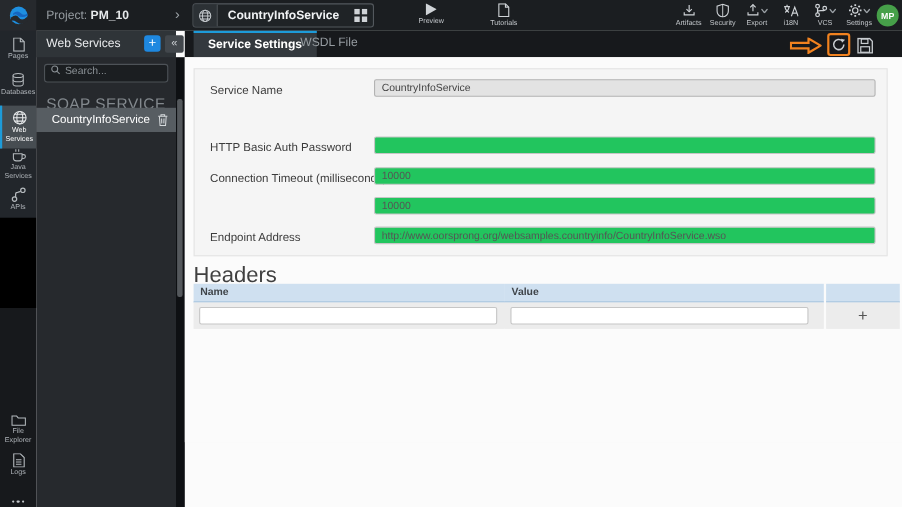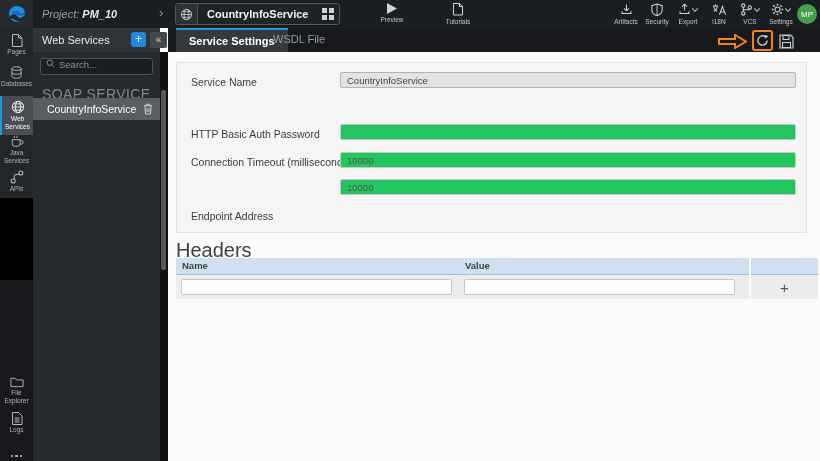--- a/index.html
+++ b/index.html
@@ -4,38 +4,38 @@
 <style>
   * { margin:0; padding:0; box-sizing:border-box; }
   html,body { width:820px; height:461px; overflow:hidden; background:#fbfbfb;
     font-family:"Liberation Sans","DejaVu Sans",sans-serif; }
   #app { position:relative; width:820px; height:461px; }
 
   
   .topbar { position:absolute; left:0; top:0; width:820px; height:28px; background:#1b1e21; }
   .logo { position:absolute; left:0; top:0; width:33px; height:28px; background:#26292d;
     display:flex; align-items:center; justify-content:center; }
-  .project { position:absolute; left:42px; top:0; height:28px; line-height:28px; font-size:11px;font-style:italic; }
+  .project { position:absolute; left:42px; top:0; height:28px; line-height:28px; font-size:11px; }
   .project .pfx { color:#969ca1; }
   .project .pname { color:#e6e9eb; font-weight:bold; }
   .tb-chev { position:absolute; left:159px; top:0; height:28px; line-height:26px; color:#9aa0a5; font-size:13px; }
   .chip { position:absolute; left:175px; top:3px; height:22px; display:flex; align-items:stretch;
     border:1px solid #53585d; border-radius:3px; background:#1f2326; }
   .chip .gcell { width:22px; background:#2c3135; border-right:1px solid #4a4f53;
     display:flex; align-items:center; justify-content:center; }
   .chip .clabel { padding:0 9px; color:#f0f2f4; font-size:11px; font-weight:bold; line-height:20px; }
   .chip .gridcell { width:22px; display:flex; align-items:center; justify-content:center; }
   .tb-item { position:absolute; top:3px; width:44px; display:flex; flex-direction:column;
     align-items:center; gap:2px; cursor:pointer; }
   .tb-item .lbl { font-size:6.5px; color:#c2c6ca; white-space:nowrap; }
   .tb-actions { position:absolute; right:27px; top:3px; display:flex; gap:7px; }
   .tb-actions .tb-item { position:static; width:auto; min-width:24px; }
   .iconrow { display:flex; align-items:center; gap:1px; height:13px; }
   .avatar { position:absolute; right:3px; top:4px; width:20px; height:20px; border-radius:50%;
-    background:#46a049; color:#fff; font-size:8px; font-weight:normal;
+    background:#46a049; color:#fff; font-size:8px; font-weight:bold;
     display:flex; align-items:center; justify-content:center; }
 
   
   .sidebar { position:absolute; left:0; top:28px; width:33px; height:433px; background:#17191c; }
   .sidebar .topseg { position:absolute; left:0; top:0; width:33px; height:170px; background:#22262b; }
   .sidebar .blackseg { position:absolute; left:0; top:170px; width:33px; height:82px; background:#000; }
   .sb-item { position:absolute; left:0; width:33px; display:flex; flex-direction:column;
     align-items:center; gap:1px; cursor:pointer; }
   .sb-item .lbl { font-size:6.5px; color:#aeb3b8; text-align:center; line-height:1.25; width:33px; }
   .sb-item.active { background:#474d52; border-left:2px solid #1d9bd9; padding:4px 0;
@@ -415,20 +415,21 @@
       </div>
       <div class="frow" style="top:89px;">
         <label>Connection Timeout (milliseconds)</label>
         <input type="text" value="10000" style="">
       </div>
       <div class="frow" style="top:116px;">
         <input type="text" value="10000" style="">
       </div>
       <div class="frow" style="top:143px;">
         <label>Endpoint Address</label>
+        <input type="text" value="http://www.oorsprong.org/websamples.countryinfo/CountryInfoService.wso" style="">
       </div>
     </div>
 
     <div class="hdr-title">Headers</div>
 
     <div class="htable">
       <div class="ht-head">
         <div class="cell c1">Name</div>
         <div class="cell c2">Value</div>
         <div class="gap"></div>

